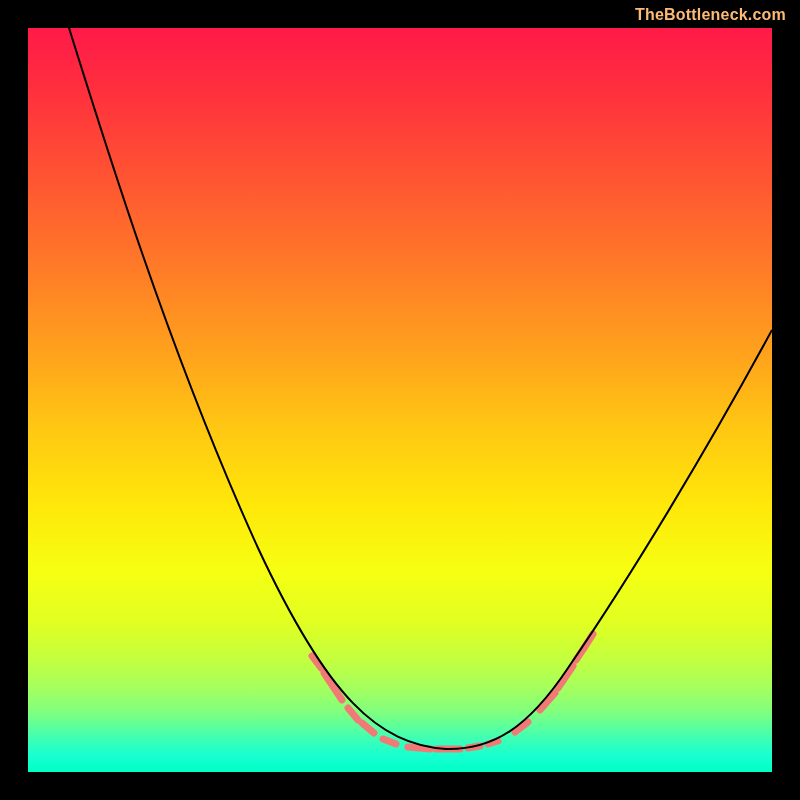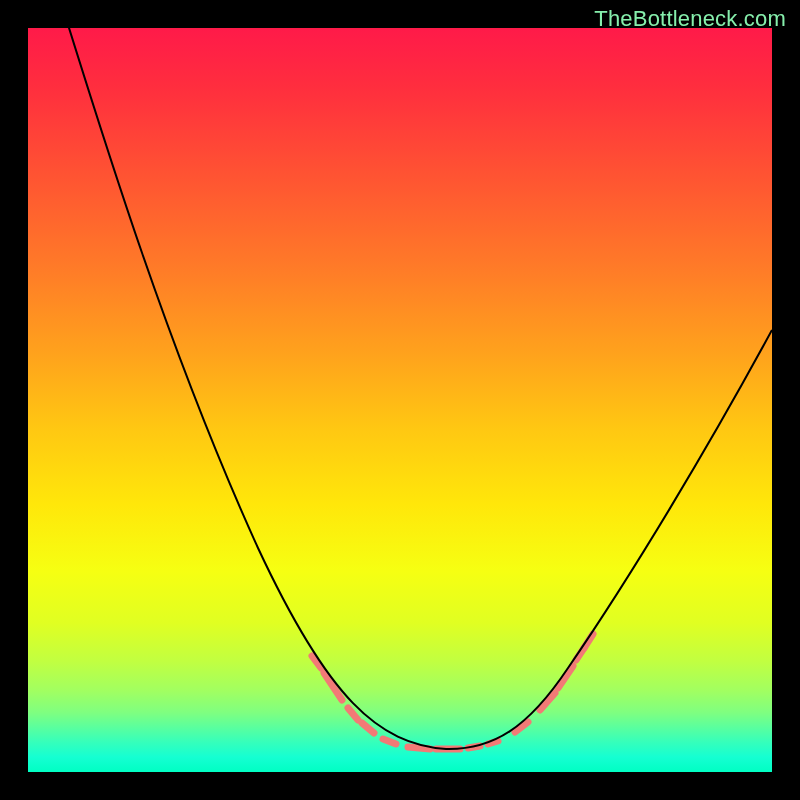--- a/index.html
+++ b/index.html
@@ -41,23 +41,23 @@
       #35ffbb 96%,
       #15ffd2 98%,
       #00ffc3 100%
     );
   }
   .watermark {
     position: absolute;
     top: 6px;
     right: 14px;
     font-family: Arial, Helvetica, sans-serif;
-    font-size: 22px;
-    font-weight: 400;
-    color: #86efac;
+    font-size: 16px;
+    font-weight: 700;
+    color: #fdba74;
     letter-spacing: 0.2px;
     user-select: none;
     z-index: 5;
   }
   svg.curves {
     position: absolute;
     inset: 0;
     width: 100%;
     height: 100%;
   }

